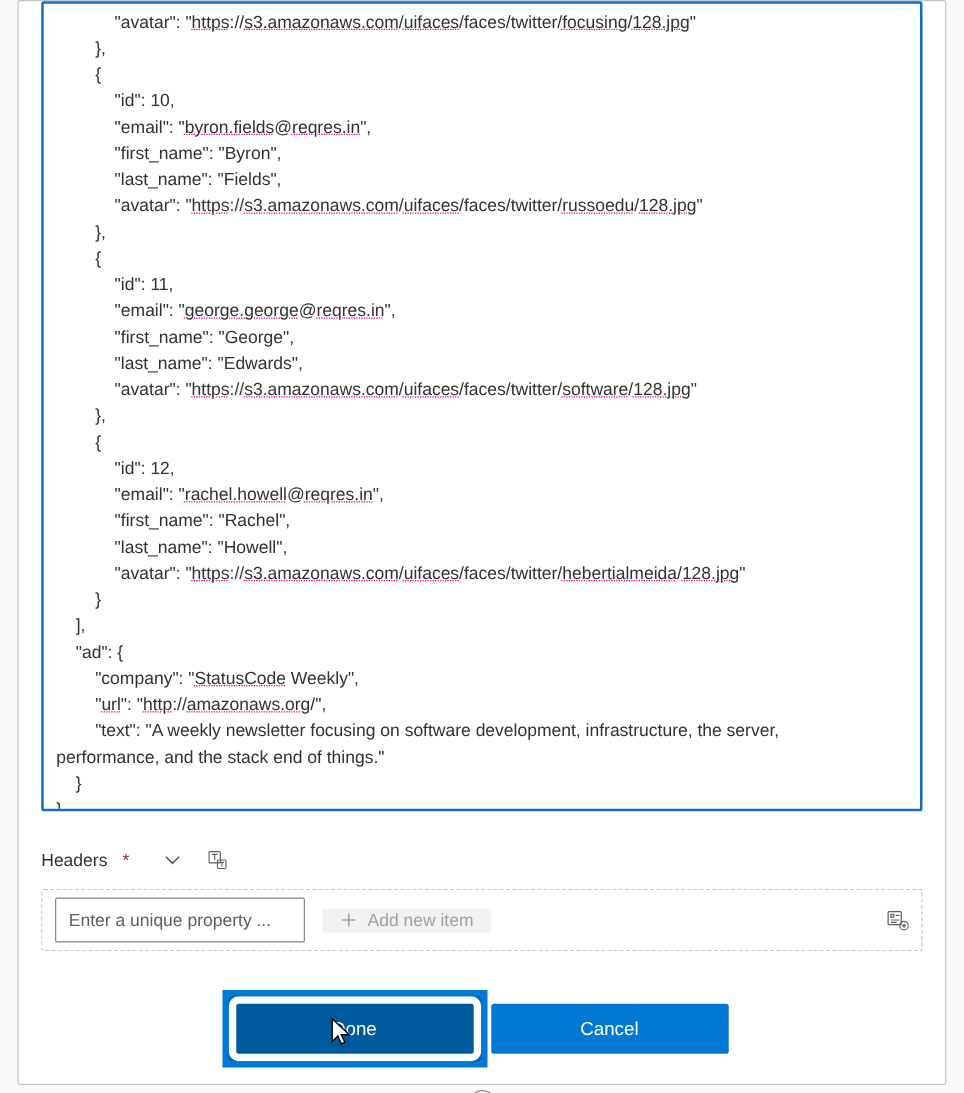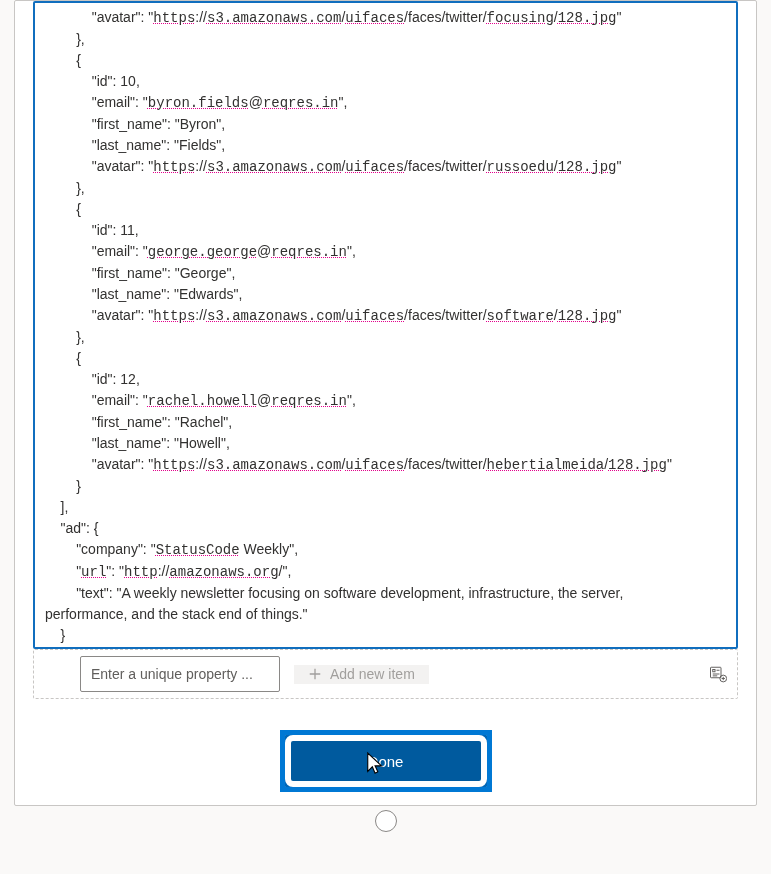--- a/index.html
+++ b/index.html
@@ -25,21 +25,21 @@
       height: 648px;
       resize: none;
       padding: 4px 10px 10px 10px;
       font-family: inherit;
       font-size: 14px;
       line-height: 21px;
       color: #323130;
       overflow: hidden;
       white-space: pre;
     }
-    .body-area .sp { text-decoration: underline dotted #e3008c; text-decoration-thickness: 1px; font-family: Liberation Mono, monospace; }
+    .body-area .sp { text-decoration: underline dotted #e3008c; text-decoration-thickness: 1px; }
     
     .section-header {
       display: flex;
       align-items: center;
       gap: 10px;
       margin-top: 30px;
       margin-bottom: 14px;
       color: #323130;
       font-size: 14px;
       font-weight: 400;
@@ -62,21 +62,20 @@
     }
     .prop-input {
       width: 200px;
       height: 36px;
       border: 1px solid #8a8886;
       border-radius: 2px;
       padding: 0 10px;
       font-family: inherit;
       font-size: 14px;
       color: #323130;
-      margin-left: 36px;
     }
     .prop-input::placeholder { color: #605e5c; }
     .add-item {
       display: inline-flex; align-items: center; gap: 8px;
       height: 19px;
       padding: 0 14px;
       background: #f3f2f1; color: #a19f9d;
       border: none; cursor: default;
       font-size: 14px;
     }
@@ -159,20 +158,33 @@
         }
     ],
     "ad": {
         "company": "<span class="sp">StatusCode</span> Weekly",
         "<span class="sp">url</span>": "<span class="sp">http</span>://<span class="sp">amazonaws.org</span>/",
         "text": "A weekly newsletter focusing on software development, infrastructure, the server,
 performance, and the stack end of things."
     }
 }</div>
 
+  <div class="section-header">
+    <span>Headers</span>
+    <span class="req">*</span>
+    <svg class="chev" viewBox="0 0 16 16">
+      <path d="M2 5 L8 11 L14 5"></path>
+    </svg>
+    <svg class="t-icon" viewBox="0 0 24 24" style="margin-left:10px">
+      <rect x="3" y="3" width="12" height="12" rx="1"></rect>
+      <path d="M6 6 H12 M9 6 V12"></path>
+      <rect x="12" y="12" width="9" height="9" rx="1"></rect>
+      <path d="M14.5 14.5 H19 M16.7 14.5 V19"></path>
+    </svg>
+  </div>
 
   <div class="headers-row">
     <input class="prop-input" type="text" placeholder="Enter a unique property ..." style="">
     <button class="add-item">
       <svg viewBox="0 0 16 16">
         <path d="M8 2 V14 M2 8 H14"></path>
       </svg>
       <span>Add new item</span>
     </button>
     <span class="dyn-end">
@@ -189,19 +201,22 @@
 
   <div class="footer">
     <div style="position:relative; display:inline-block;">
       <button class="btn primary-focused">
         <span>Done</span>
       </button>
       <svg class="cursor" viewBox="0 0 24 28" style="left:74px; top:10px;">
         <path d="M3 2 L3 22 L8 17 L11 24 L14 22.5 L11 16 L18 16 Z" fill="#ffffff" stroke="#000" stroke-width="1.2"></path>
       </svg>
     </div>
+    <button class="btn">
+      <span>Cancel</span>
+    </button>
   </div>
 
 </div>
 
 <div class="add-step">
   
 </div>
 
 </body></html>

